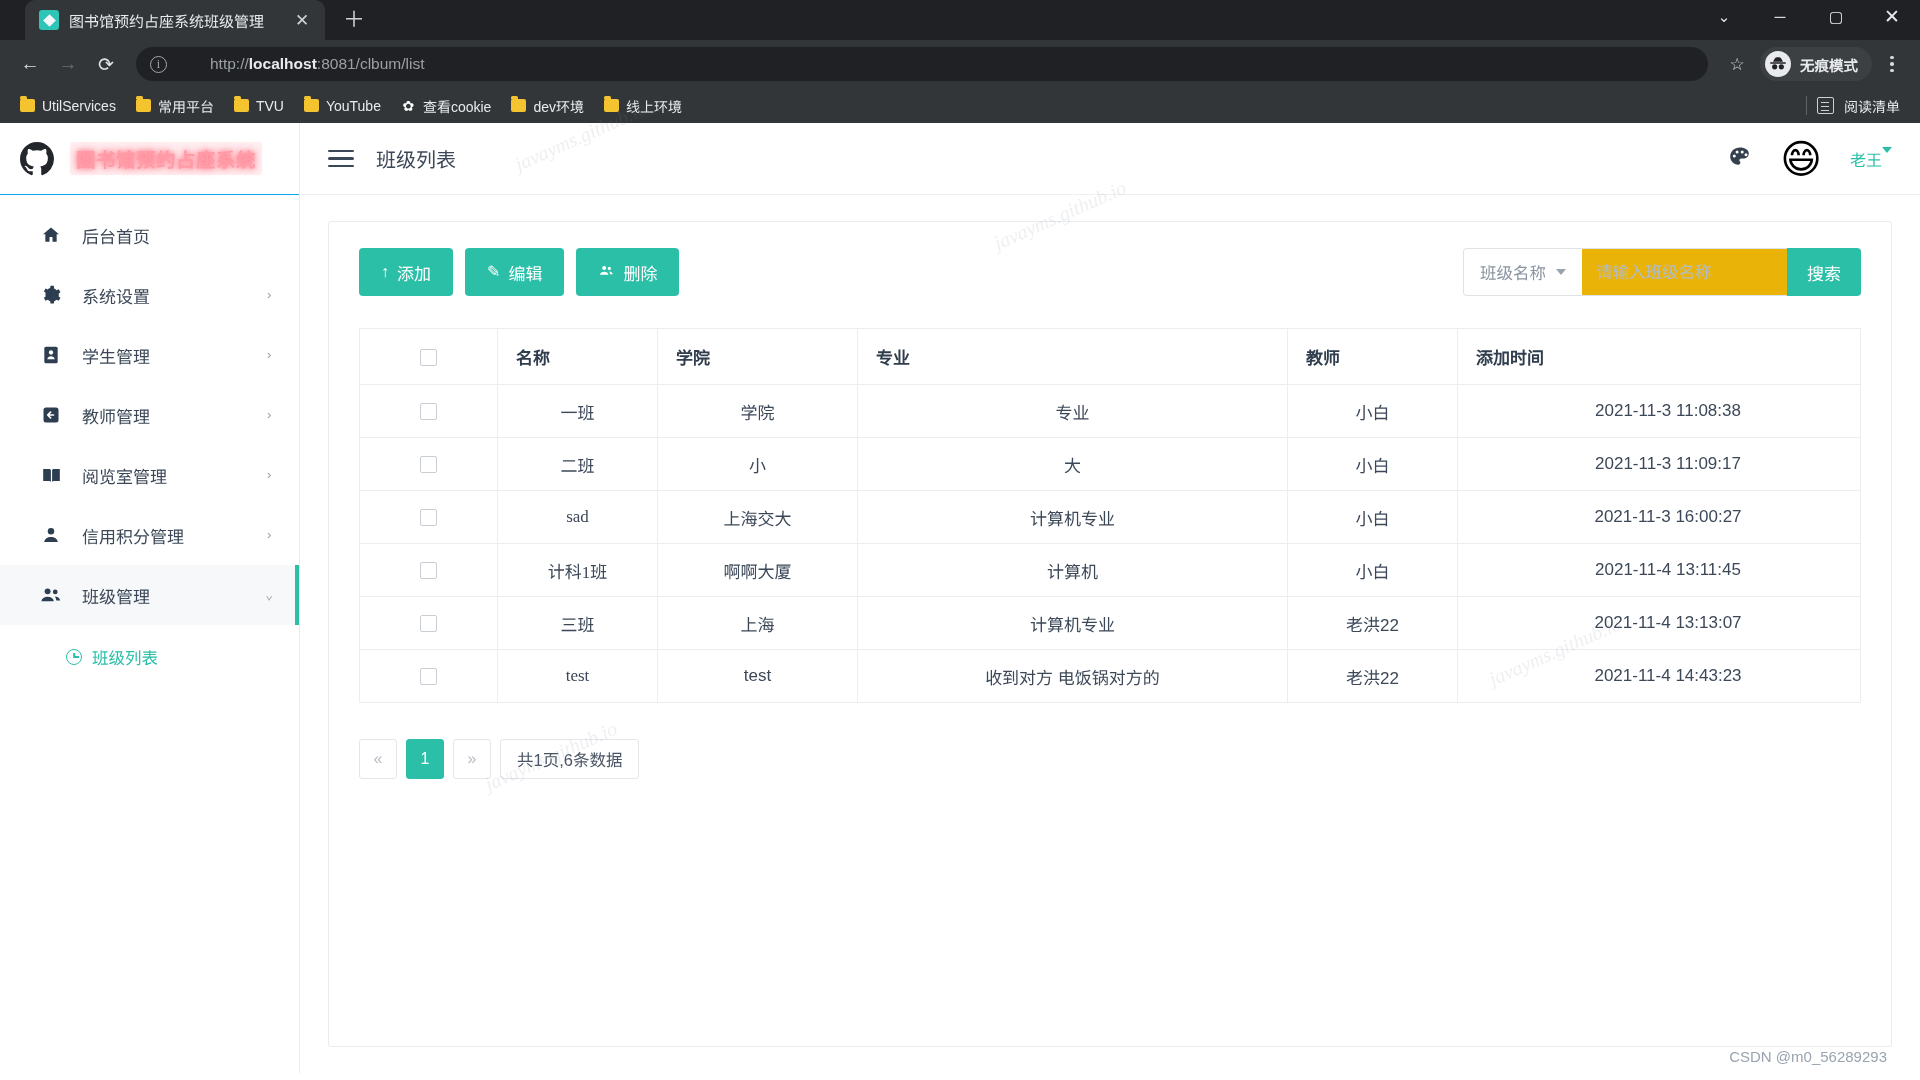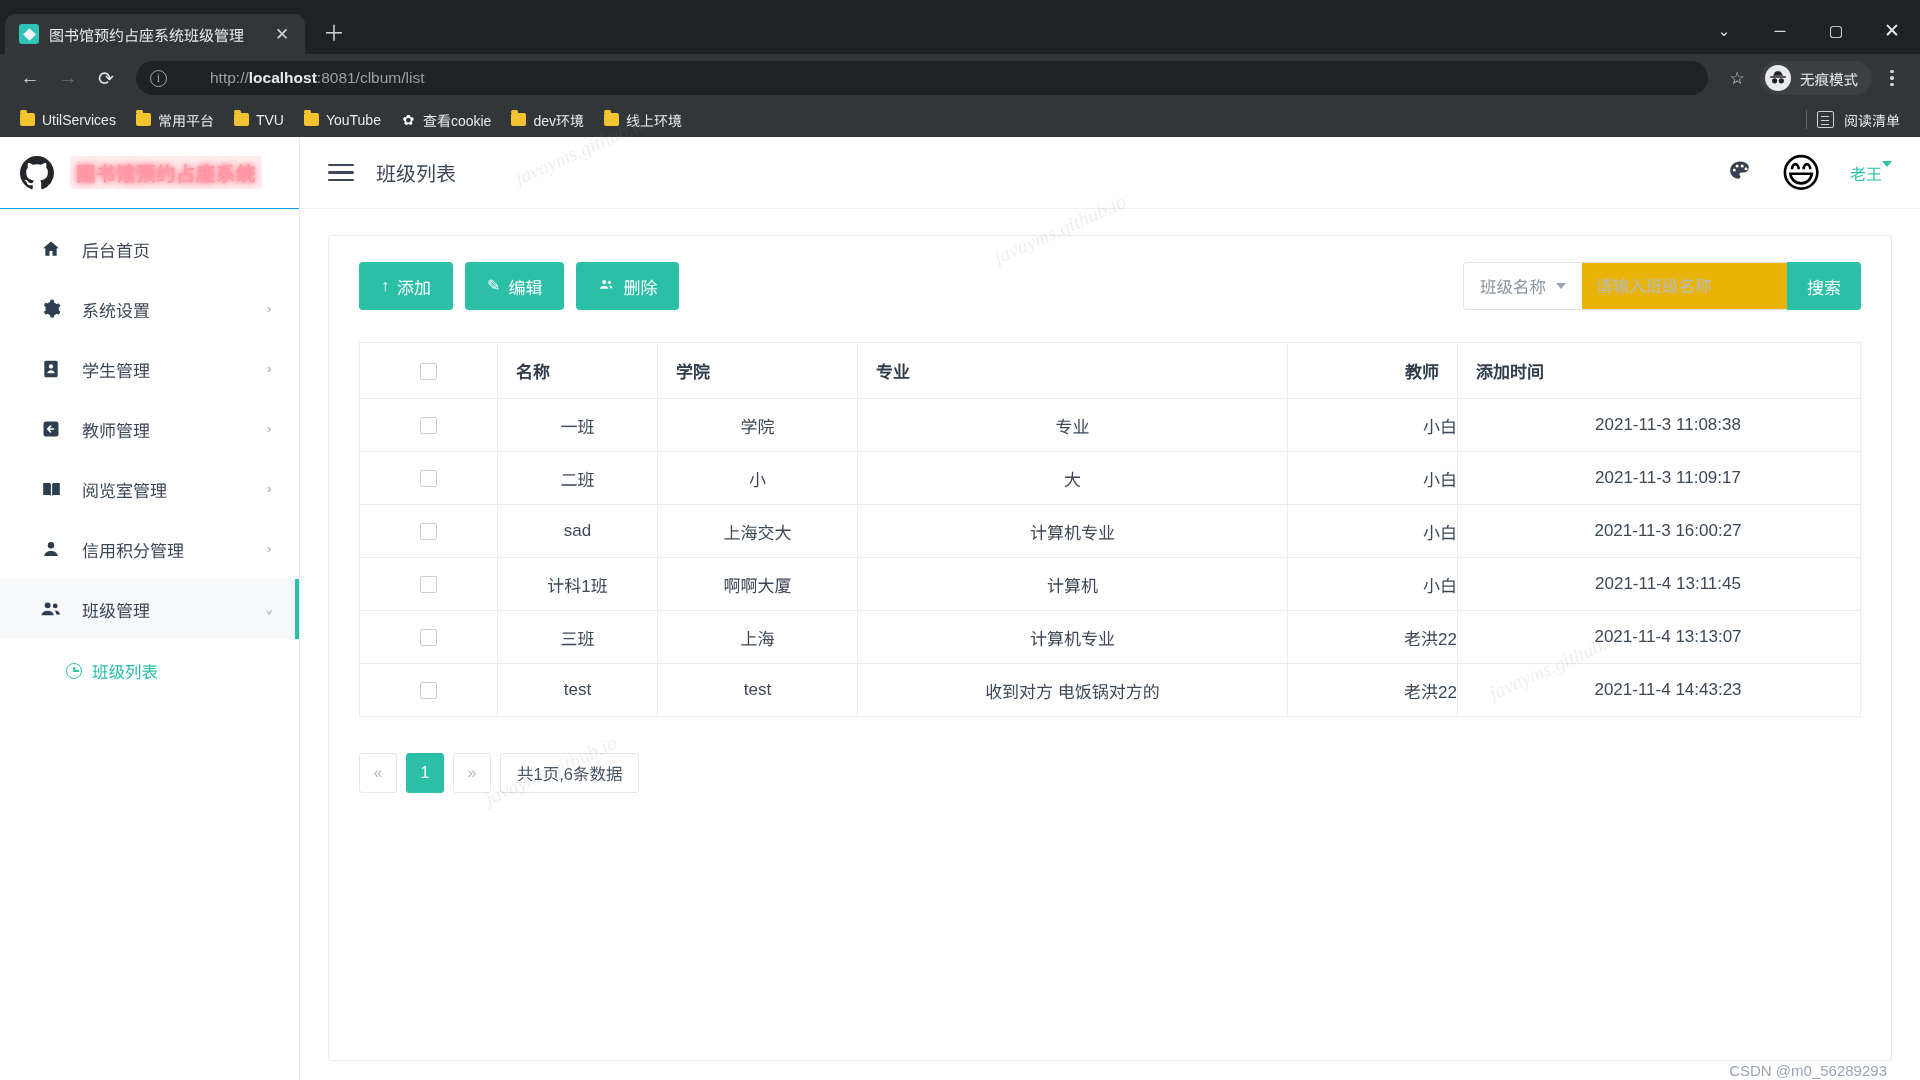--- a/index.html
+++ b/index.html
@@ -7,22 +7,22 @@
   html, body {
     width: 1920px; height: 1080px;
     font-family: "Liberation Sans", "DejaVu Sans", sans-serif;
     overflow: hidden; background: #fff;
   }
 
   
   .browser { width: 1920px; background: #323639; }
 
   .tabstrip {
-    height: 54px; display: flex; align-items: flex-end;
-    padding-left: 5px; background: #202124;
+    height: 40px; display: flex; align-items: flex-end;
+    padding-left: 25px; background: #202124;
   }
   .tab {
     height: 40px; width: 300px; background: #323639;
     border-radius: 10px 10px 0 0; display: flex; align-items: center;
     padding: 0 10px 0 14px; gap: 10px; position: relative;
   }
   .tab-favicon {
     width: 20px; height: 20px; flex: 0 0 20px;
     background: #2ec4b6; border-radius: 3px;
     display: flex; align-items: center; justify-content: center;
@@ -78,21 +78,21 @@
   }
   .omni-url { font-size: 15.5px; color: #9aa0a6; white-space: nowrap; margin-left: 32px; }
   .omni-url b { color: #e8eaed; font-weight: 600; }
   .star-btn {
     width: 34px; height: 34px; display: flex; align-items: center;
     justify-content: center; color: #d6d8da; font-size: 17px;
   }
   .incognito-pill {
     height: 34px; background: #3c4043; border-radius: 17px;
     display: flex; align-items: center; gap: 9px;
-    padding: 0 14px 0 5px; margin-left: 4px;
+    padding: 0 14px 0 5px; margin-left: 4px; font-weight: bold;
   }
   .incog-avatar {
     width: 26px; height: 26px; border-radius: 50%; background: #e8eaed;
     display: flex; align-items: center; justify-content: center;
   }
   .incog-label { color: #e8eaed; font-size: 14.5px; white-space: nowrap; }
   .kebab {
     width: 32px; height: 34px; display: flex; flex-direction: column;
     align-items: center; justify-content: center; gap: 3px; margin-left: 2px;
   }
@@ -253,24 +253,24 @@
   table.grid { width: 100%; border-collapse: collapse; margin-top: 32px; }
   table.grid th, table.grid td {
     border: 1px solid #ebedf0; text-align: center;
     font-size: 17px; font-weight: normal; color: #3c4858;
   }
   table.grid th {
     height: 56px; background: #fff; text-align: left; padding: 0 18px;
     font-weight: bold; color: #2f3d4c; font-size: 17px;
   }
   table.grid th.c-chk, table.grid td.c-chk { width: 138px; text-align: center; padding: 0; }
-  table.grid th.c-name, table.grid td.c-name { width: 160px; }
+  table.grid th.c-name, table.grid td.c-name { width: 160px; font-family: Liberation Serif, serif; }
   table.grid th.c-college, table.grid td.c-college { width: 200px; }
   table.grid th.c-major, table.grid td.c-major { width: 430px; }
-  table.grid th.c-teacher, table.grid td.c-teacher { width: 170px; text-align: right; }
+  table.grid th.c-teacher, table.grid td.c-teacher { width: 170px; }
   table.grid td { height: 53px; }
   .chk {
     width: 17px; height: 17px; border: 1.5px solid #c9ced4;
     border-radius: 2px; background: #fff; display: inline-block; vertical-align: middle;
   }
   td.date { color: #2bc96b; text-align: left; padding-left: 18px; }
 
   .pagination { margin-top: 36px; display: flex; align-items: center; gap: 9px; }
   .pg {
     min-width: 38px; height: 40px; padding: 0 12px;

